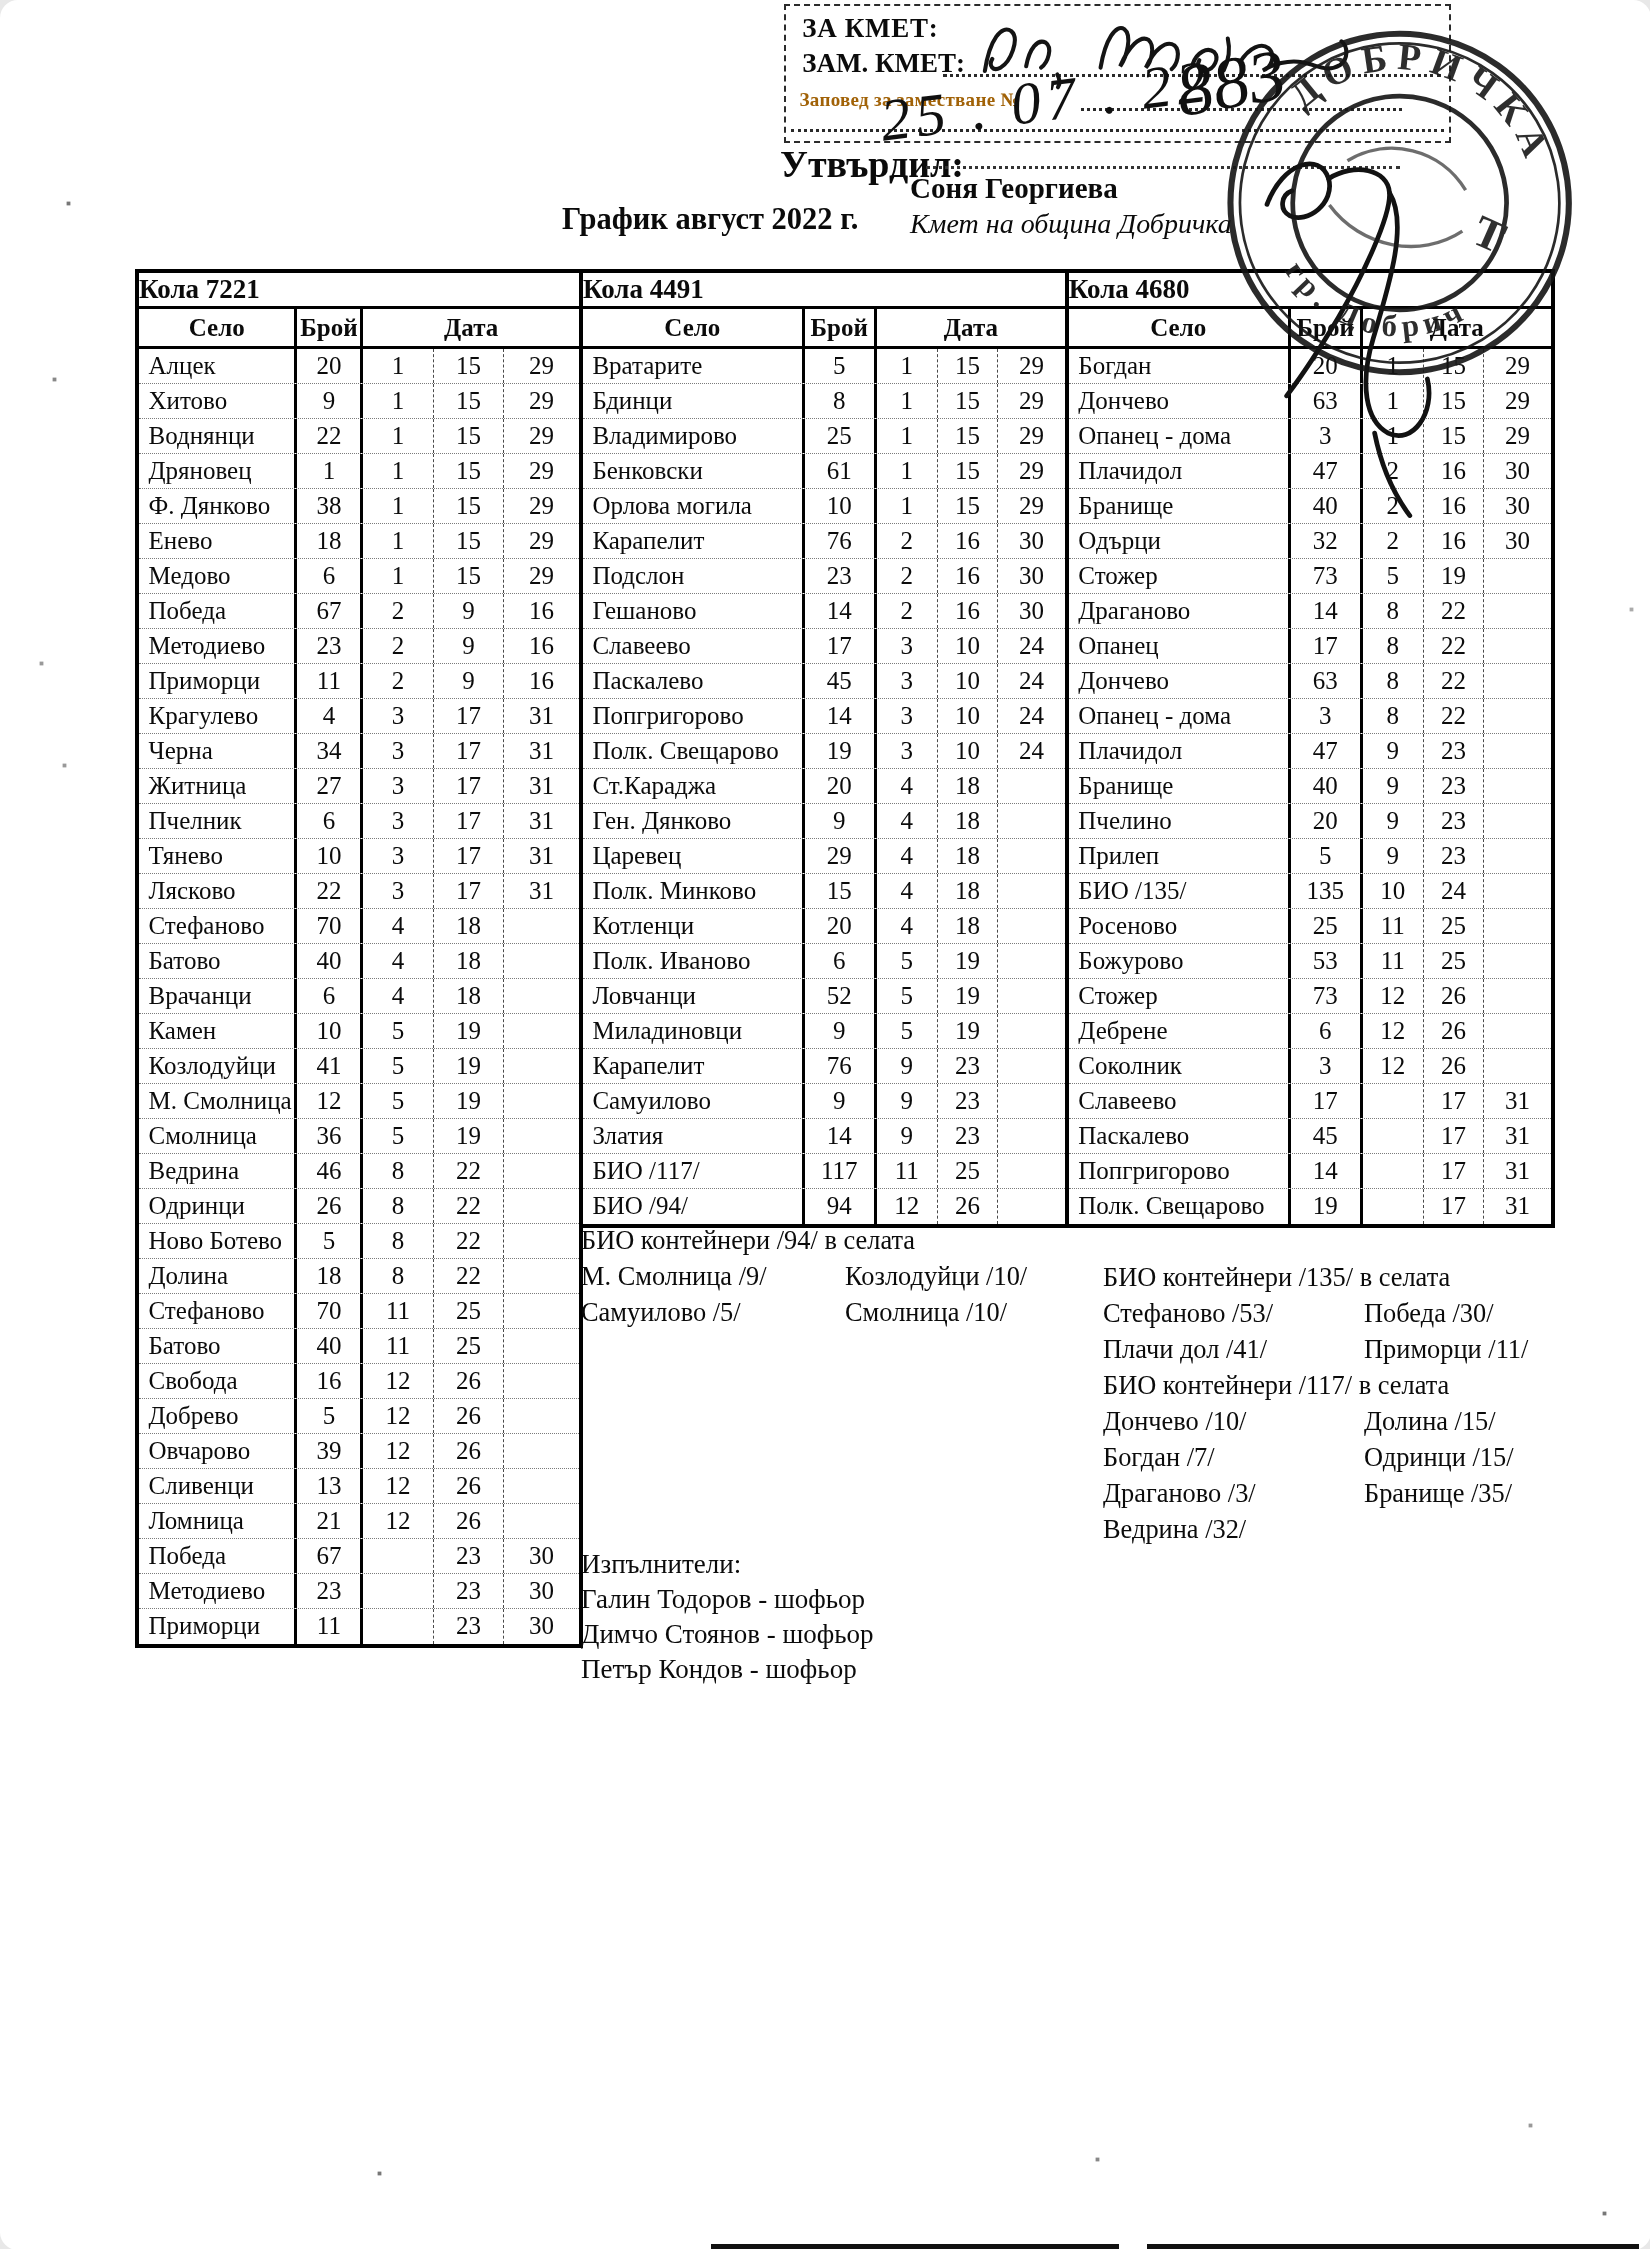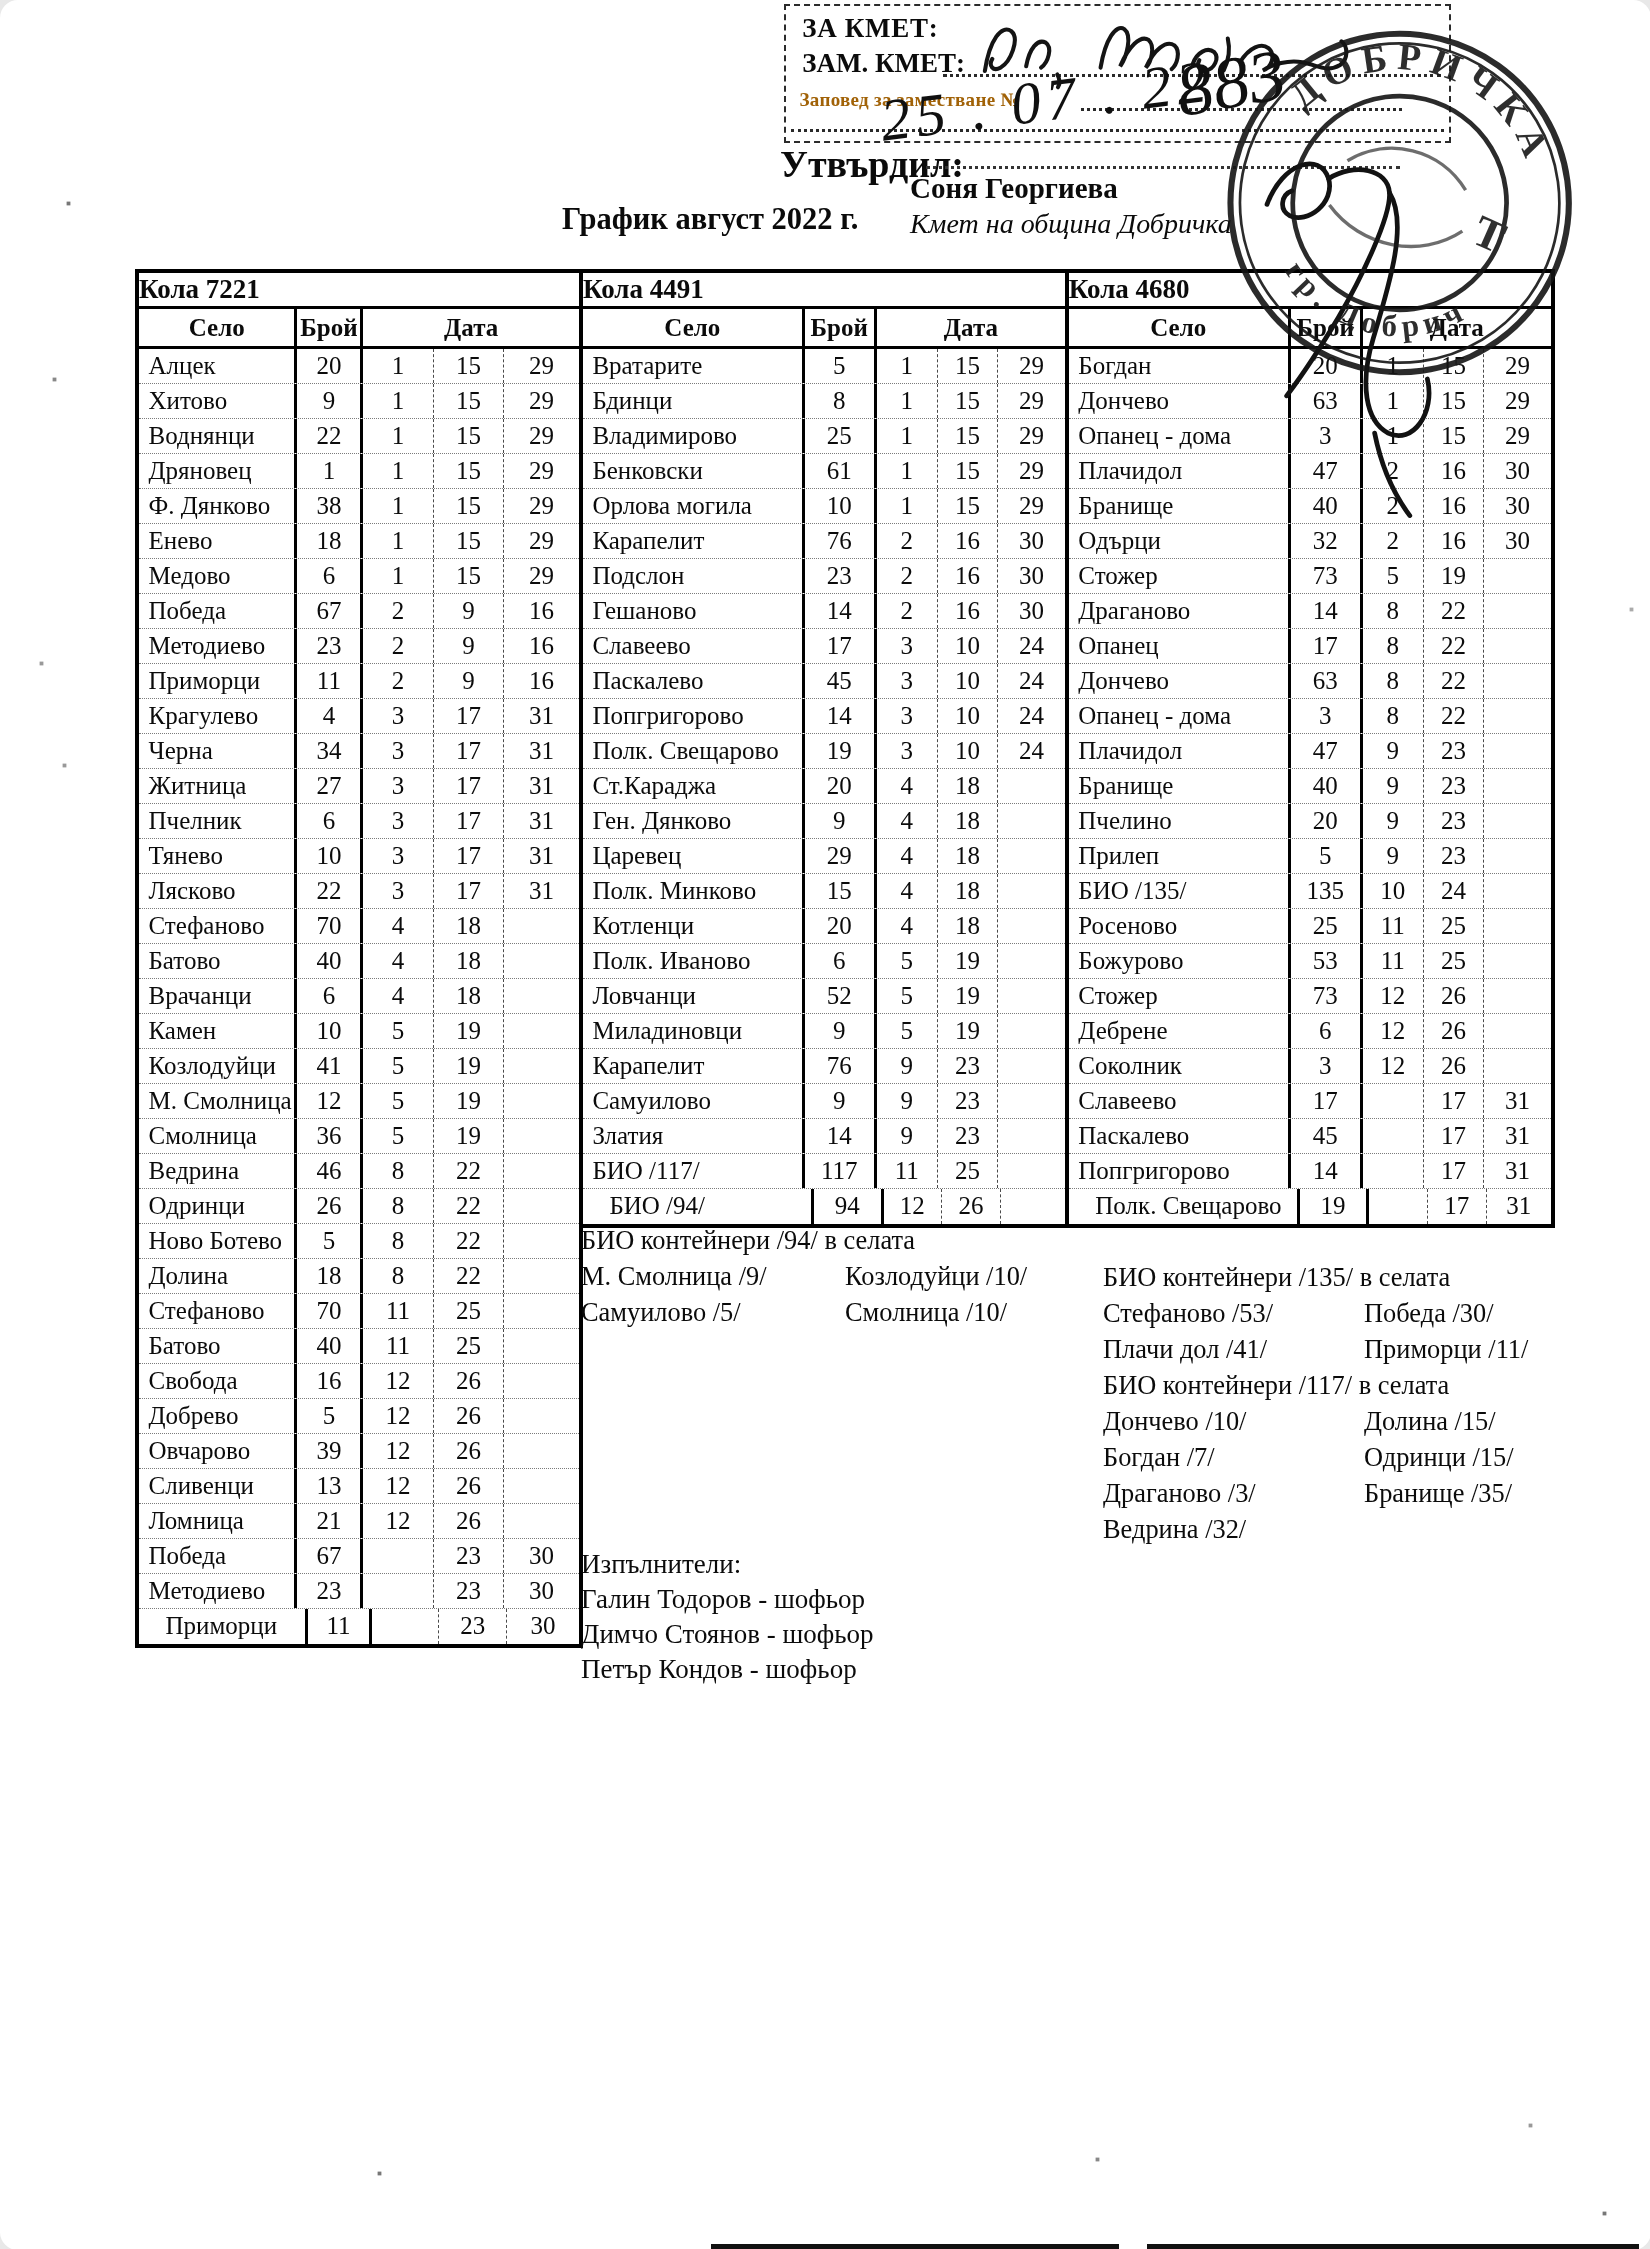--- a/index.html
+++ b/index.html
@@ -32,21 +32,21 @@
   .vt3{width:482px;margin-left:-4.1px;}
   .vt-title{height:32.5px;line-height:32.5px;text-align:left;font-weight:bold;font-size:27px;border-bottom:3.4px solid #000;}
   .vt-sub{display:grid;border-bottom:3.4px solid #000;height:37px;}
   .vt1 .vt-sub{grid-template-columns:36% 15% 49%;}
   .vt2 .vt-sub,.vt3 .vt-sub{grid-template-columns:46% 15% 39%;}
   .vt-sub>div{line-height:37px;text-align:center;font-weight:bold;font-size:25px;}
   .vt-sub .s1,.vt-sub .s2{border-right:3.4px solid #000;}
   .row{display:grid;height:35px;border-bottom:1.4px dotted rgba(15,15,15,.55);box-sizing:border-box;}
   .vt1 .row{grid-template-columns:36% 15% 16% 16% 17%;}
   .vt2 .row,.vt3 .row{grid-template-columns:46% 15% 12.6% 12.6% 13.8%;}
-  .vt-body .row:last-child{border-bottom:none;padding-left:17px;}
+  .vt-body .row:last-child{border-bottom:none;}
   .cell{font-size:25px;line-height:33px;white-space:nowrap;overflow:hidden;}
   .cell.name{padding-left:9.5px;border-right:3.4px solid #000;}
   .cell.num{text-align:center;}
   .cell.c{border-right:3.4px solid #000;}
   .cell.d1,.cell.d2{border-right:1.4px dashed #4a4a4a;}
 
   
   .note{position:absolute;font-size:26.4px;line-height:36px;z-index:2;}
   .nrow{display:grid;}
   .n94 .nrow{grid-template-columns:264px auto;}

